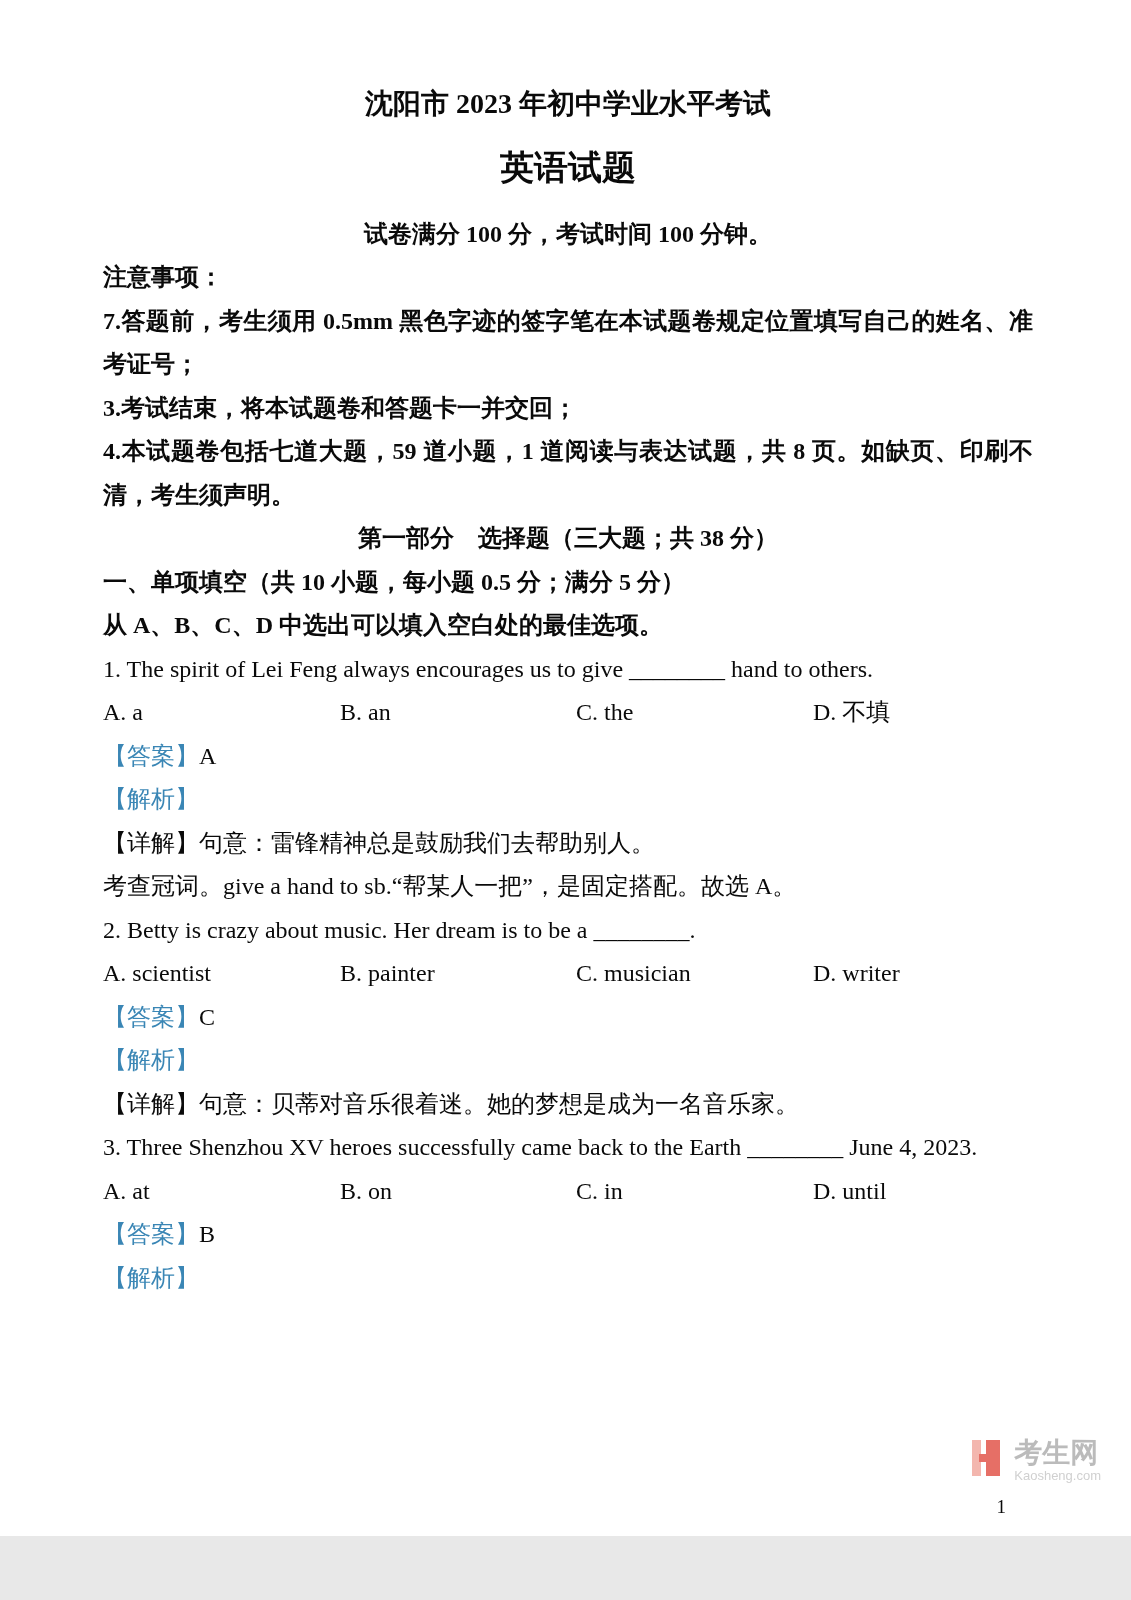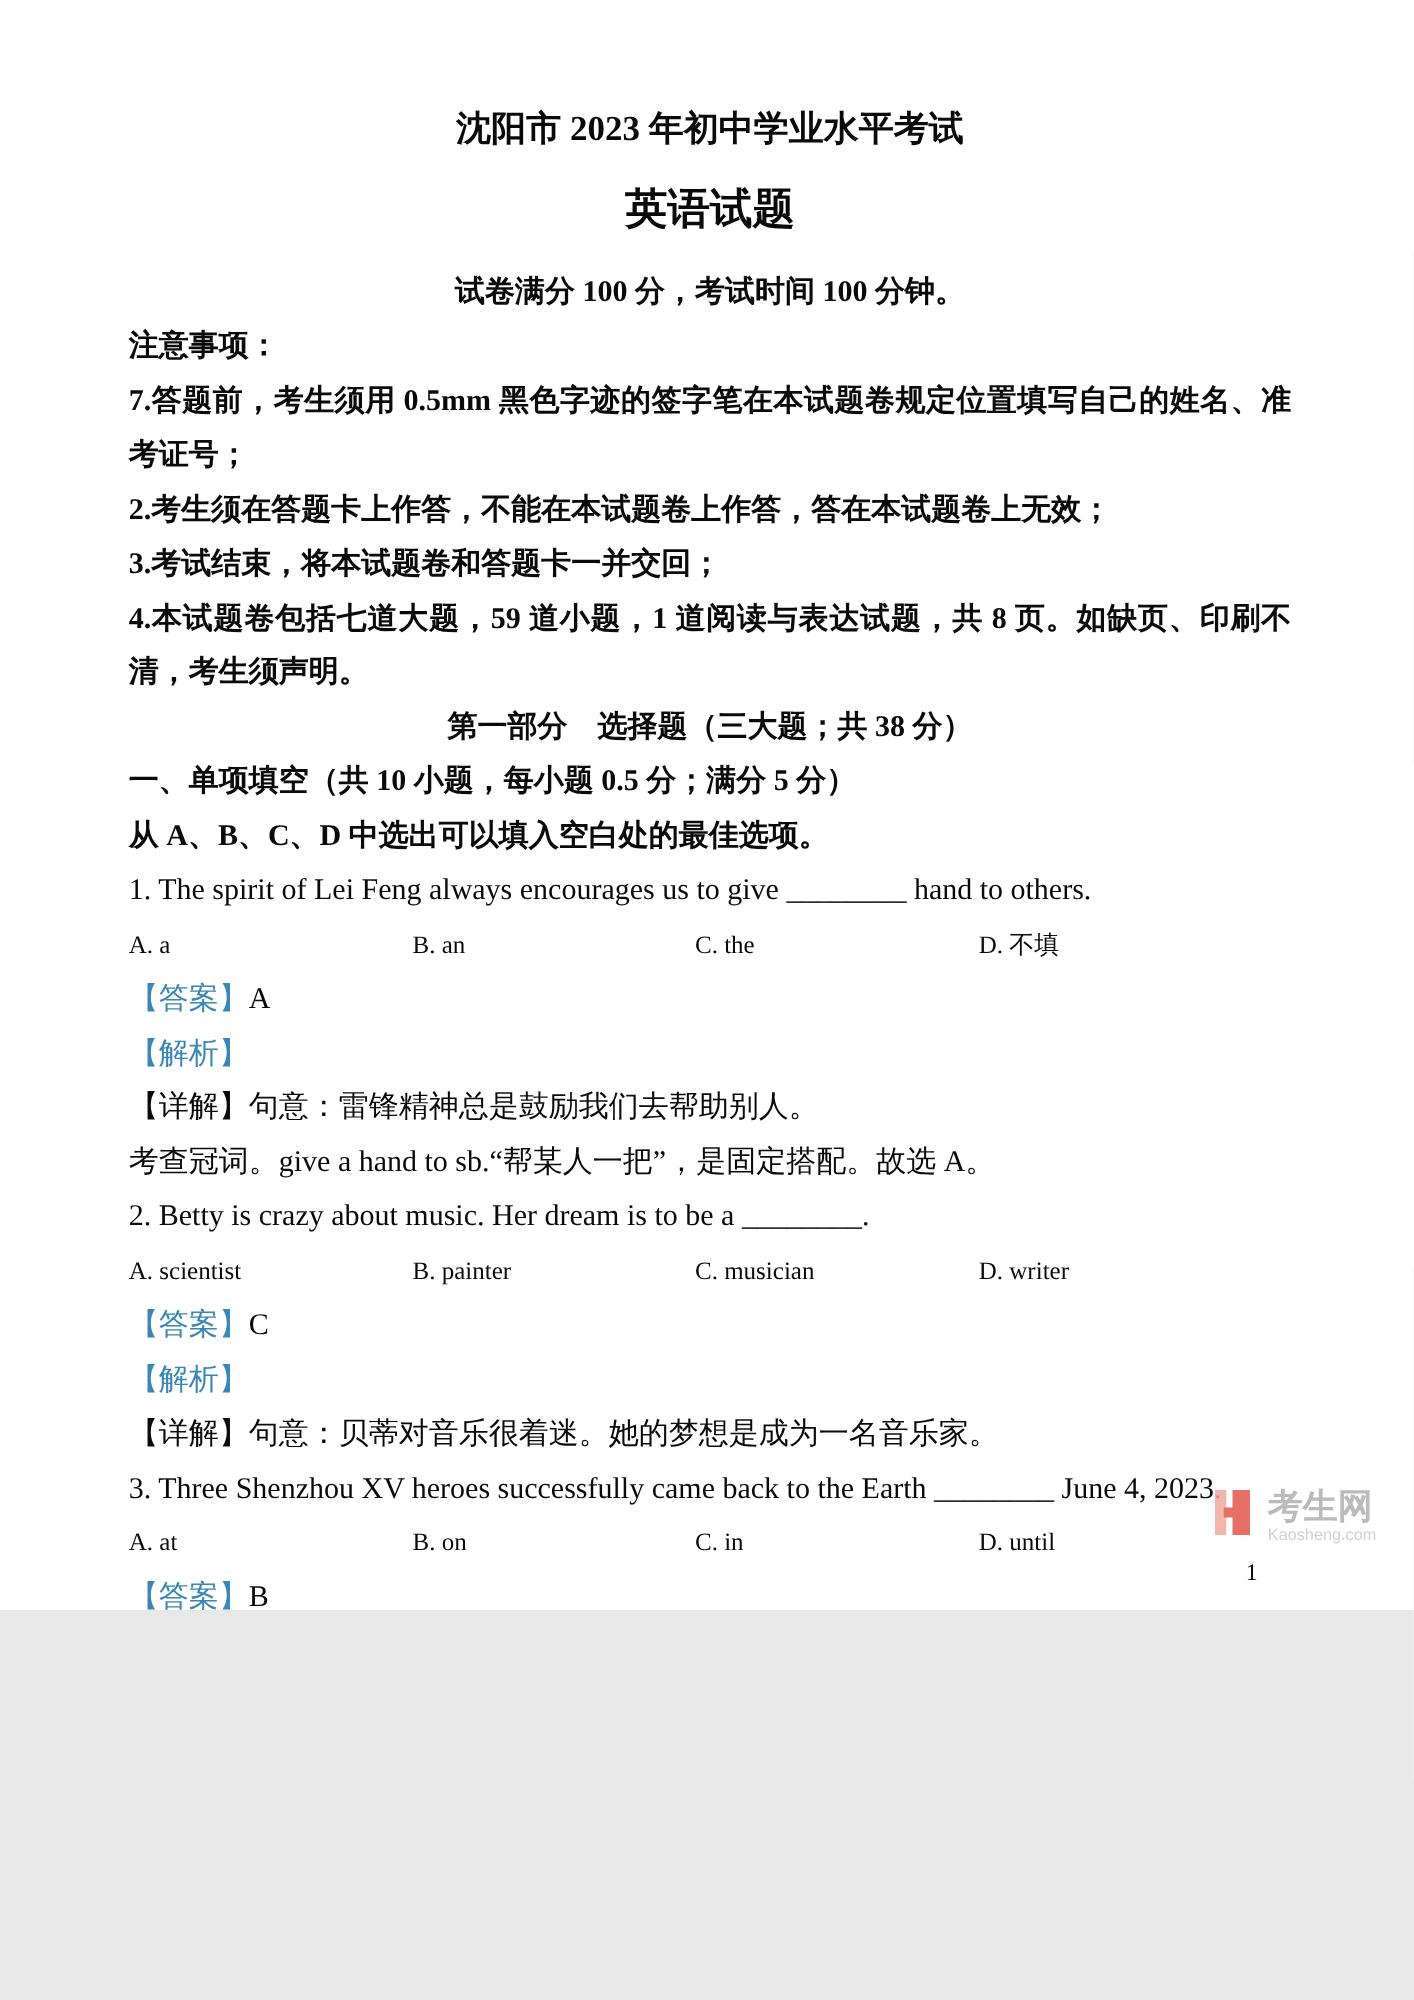--- a/index.html
+++ b/index.html
@@ -1,18 +1,18 @@
 <!DOCTYPE html>
 <html><head>
 <meta charset="utf-8">
 <style>
   html,body { margin:0; padding:0; background:#e8e8e8; }
   .page {
     position:relative;
-    width:1131px; height:1288px;
+    width:1131px; height:1536px;
     margin:0 auto;
     background:#ffffff;
     box-sizing:border-box;
     padding:86px 98px 0 103px;
     font-family:"Liberation Serif","DejaVu Serif",serif;
     color:#0a0a0a;
     overflow:hidden;
   }
   .center { text-align:center; }
   .bold { font-weight:bold; }
@@ -27,22 +27,23 @@
   .bline {
     font-size:24px;
     line-height:43.5px;
     margin:0;
   }
   .just { text-align:justify; }
   .teal { color:#3a86b5; }
   .opts {
     display:grid;
     grid-template-columns:227px 226px 227px 1fr;
-    font-size:20px;
+    font-size:24px;
     line-height:43.5px;
+    gap:10px;
   }
   .watermark {
     position:absolute;
     right:30px; bottom:52px;
     display:flex; align-items:flex-start;
     opacity:0.85;
   }
   .wm-logo {
     position:relative;
     width:36px; height:36px;
@@ -79,21 +80,20 @@
 <body>
 
 <div class="page">
 
   <h1 class="title">沈阳市 2023 年初中学业水平考试</h1>
   <h2 class="subtitle">英语试题</h2>
   <p class="bline bold center">试卷满分 100 分，考试时间 100 分钟。</p>
 
   <p class="bline bold">注意事项：</p>
   <p class="bline bold just">7.答题前，考生须用 0.5mm 黑色字迹的签字笔在本试题卷规定位置填写自己的姓名、准考证号；</p>
-  <p class="bline bold just">2.考生须在答题卡上作答，不能在本试题卷上作答，答在本试题卷上无效；</p>
   <p class="bline bold just">3.考试结束，将本试题卷和答题卡一并交回；</p>
   <p class="bline bold just">4.本试题卷包括七道大题，59 道小题，1 道阅读与表达试题，共 8 页。如缺页、印刷不清，考生须声明。</p>
 
   <p class="bline bold center">第一部分　选择题（三大题；共 38 分）</p>
   <p class="bline bold">一、单项填空（共 10 小题，每小题 0.5 分；满分 5 分）</p>
   <p class="bline bold">从 A、B、C、D 中选出可以填入空白处的最佳选项。</p>
 
   <div class="q gap-q">
     <p class="bline">1. The spirit of Lei Feng always encourages us to give ________ hand to others.</p>
     <div class="opts">

